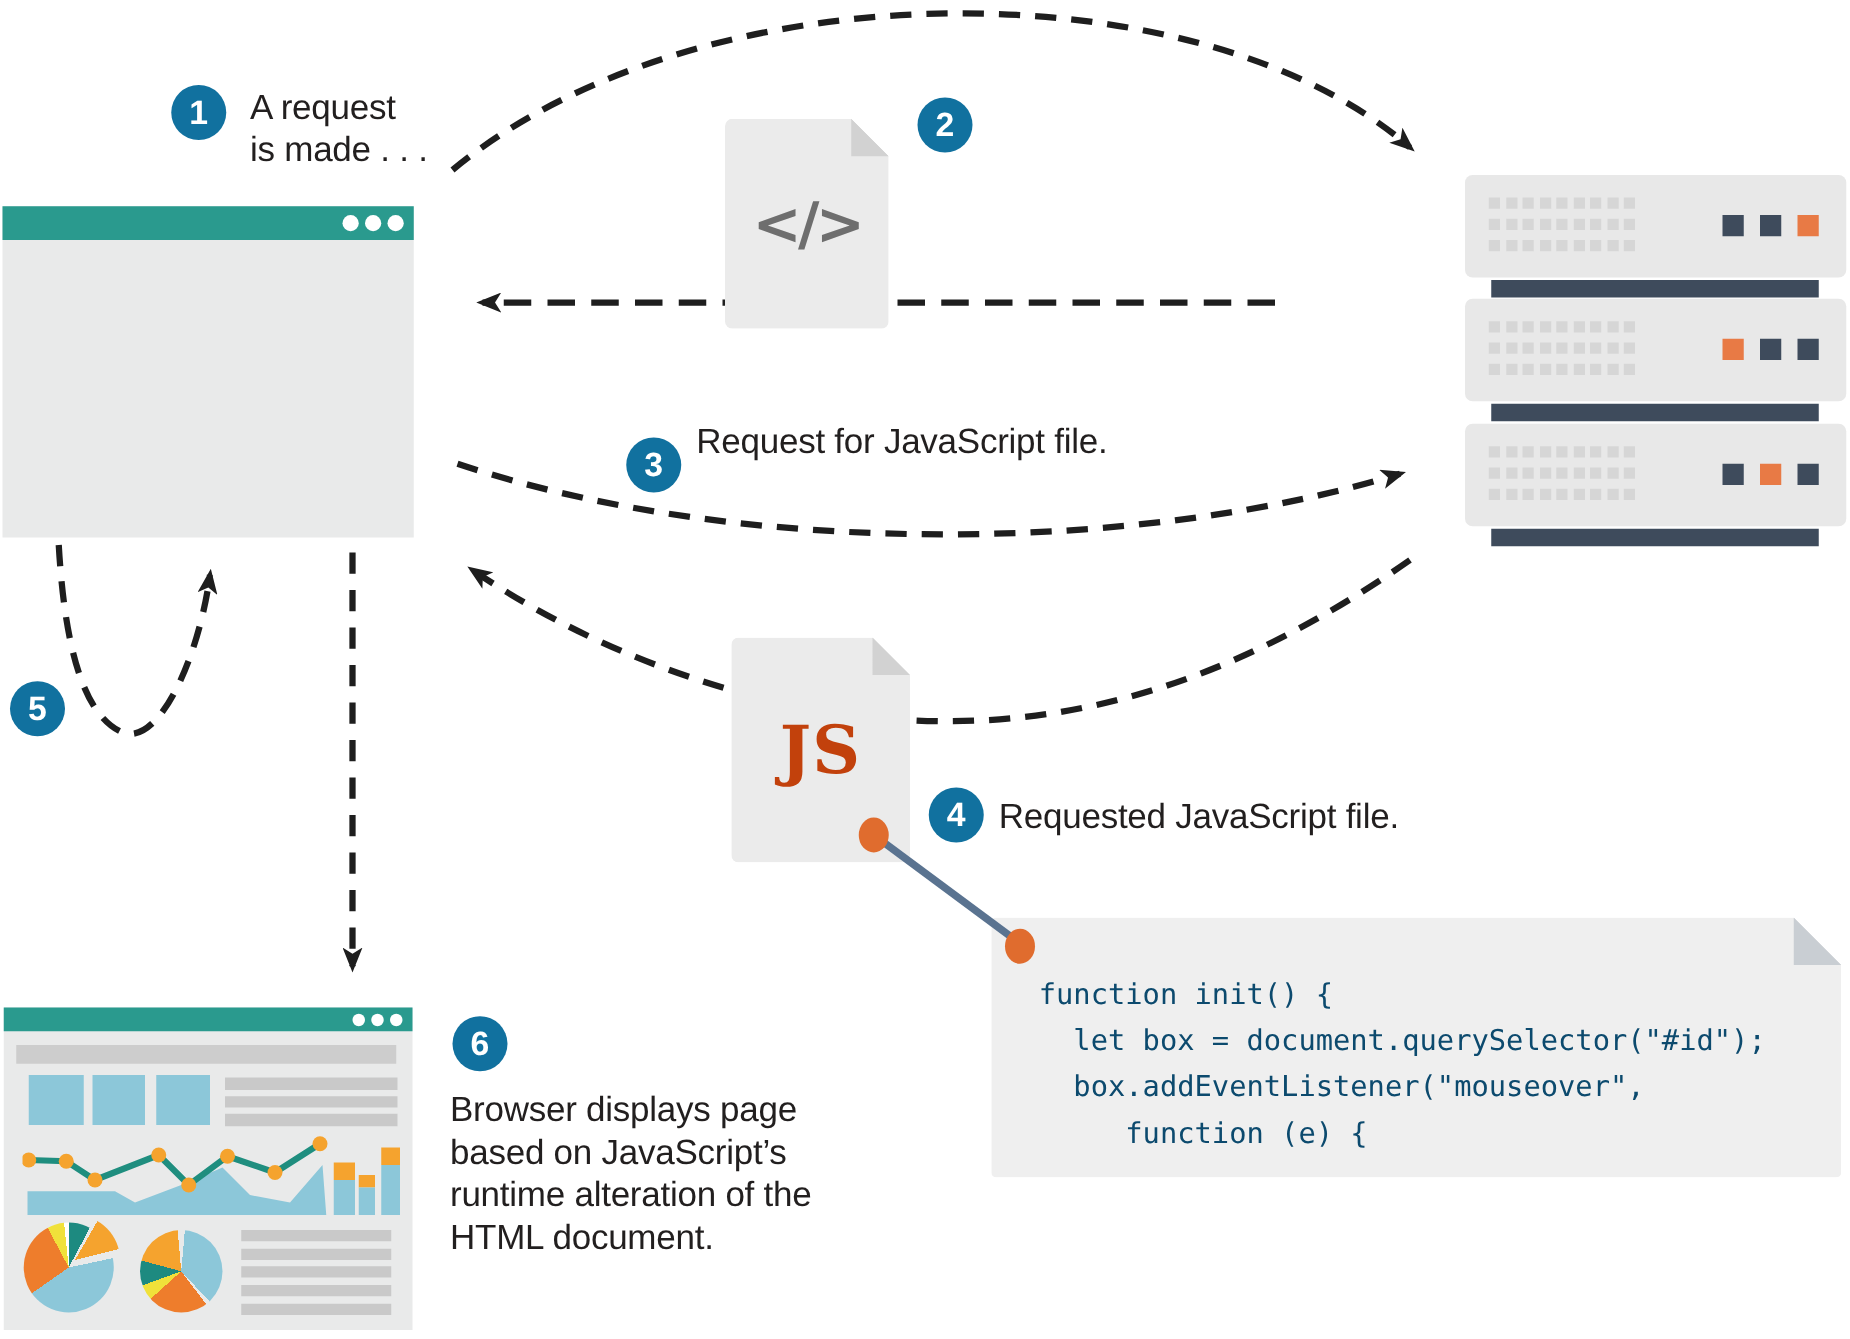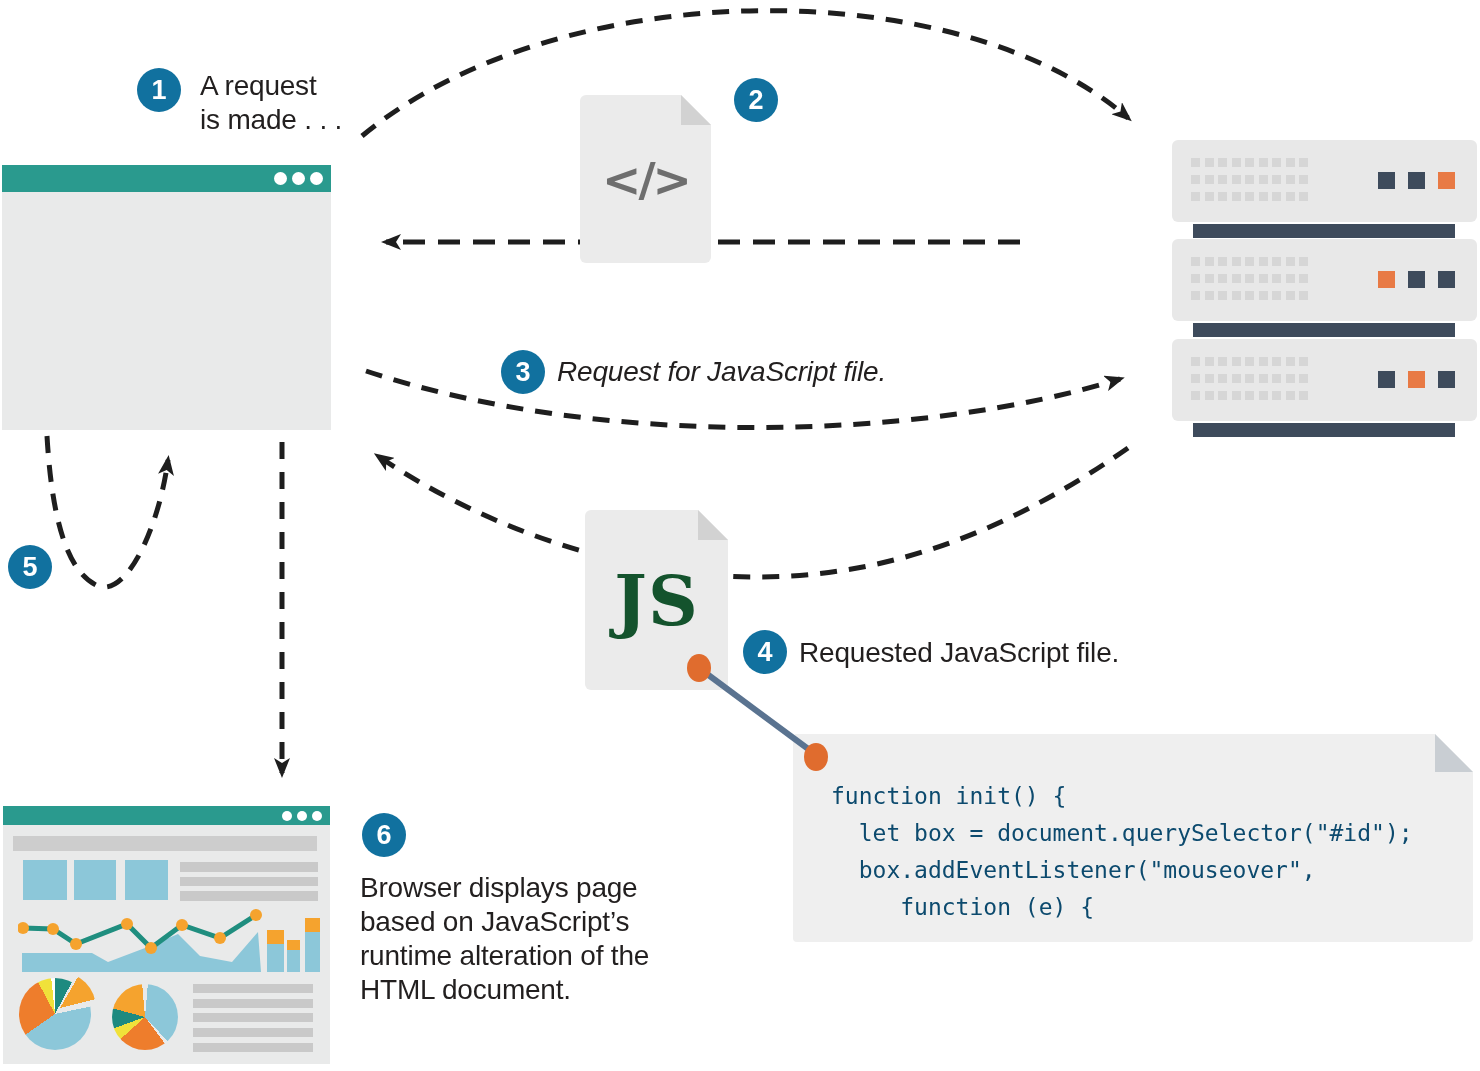--- a/index.html
+++ b/index.html
@@ -10,21 +10,21 @@
   .connector-layer{z-index:6;}
 
   
   .badge{position:absolute;z-index:5;width:44px;height:44px;border-radius:50%;
          background:var(--badge,#11719f);color:#fff;font-weight:bold;font-size:27px;
          display:flex;align-items:center;justify-content:center;}
   .step-text{position:absolute;z-index:5;color:#221f1f;font-size:28px;line-height:34px;
              white-space:pre-line;letter-spacing:-0.2px;}
   .badge.s1{left:137px;top:68px;} .text.s1{left:200px;top:69px;}
   .badge.s2{left:734px;top:78px;} .text.s2{left:731px;top:130px;}
-  .badge.s3{left:501px;top:350px;} .text.s3{left:557px;top:355px;font-style:italic;}
+  .badge.s3{left:501px;top:350px;} .text.s3{left:557px;top:336px;}
   .badge.s4{left:743px;top:630px;} .text.s4{left:799px;top:636px;}
   .badge.s5{left:8px;top:545px;}   .text.s5{left:10px;top:595px;}
   .badge.s6{left:362px;top:813px;} .text.s6{left:360px;top:871px;}
 
   
   .browser-window{position:absolute;z-index:2;background:#e9eaea;}
   .titlebar{position:absolute;left:0;top:0;width:100%;background:var(--teal,#2a9a8e);
             display:flex;align-items:center;justify-content:flex-end;}
   .win-dots{display:flex;margin-right:8px;}
   .win-dots i{display:block;border-radius:50%;background:#fff;}
@@ -60,21 +60,21 @@
   
   .file-icon{position:absolute;z-index:2;background:#ebebeb;border-radius:6px;
              clip-path:polygon(0 0,calc(100% - 30px) 0,100% 30px,100% 100%,0 100%);
              display:flex;align-items:center;justify-content:center;}
   .file-icon .fold{position:absolute;top:0;right:0;width:30px;height:30px;
              background:linear-gradient(to bottom left,rgba(0,0,0,0) 49.5%,#d2d2d2 50%);}
   .html-file{left:580px;top:95px;width:131px;height:168px;}
   .html-file .glyph{font-weight:bold;font-size:47px;letter-spacing:-3px;color:#6e6e6e;
              font-family:"DejaVu Sans", sans-serif;}
   .js-file{left:585px;top:510px;width:143px;height:180px;}
-  .js-file .glyph{font-weight:bold;font-size:69px;color:#14532d;
+  .js-file .glyph{font-weight:bold;font-size:53px;color:#c2410c;
              font-family:"DejaVu Serif", serif;letter-spacing:1px;}
 
   
   .server-stack{position:absolute;z-index:2;left:1172px;top:140px;width:308px;height:301px;}
   .server-unit{position:absolute;left:0;width:305px;height:82px;background:#e8e8e8;border-radius:6px;}
   .server-unit.u1{top:0;} .server-unit.u2{top:99px;} .server-unit.u3{top:199px;}
   .server-bar{position:absolute;left:21px;width:262px;height:14px;background:var(--navy,#3e4b5c);}
   .server-bar.b1{top:84px;} .server-bar.b2{top:183px;} .server-bar.b3{top:283px;}
   .dot-grid{position:absolute;left:19px;top:18px;display:grid;
             grid-template-columns:repeat(9,9px);grid-template-rows:repeat(3,9px);

